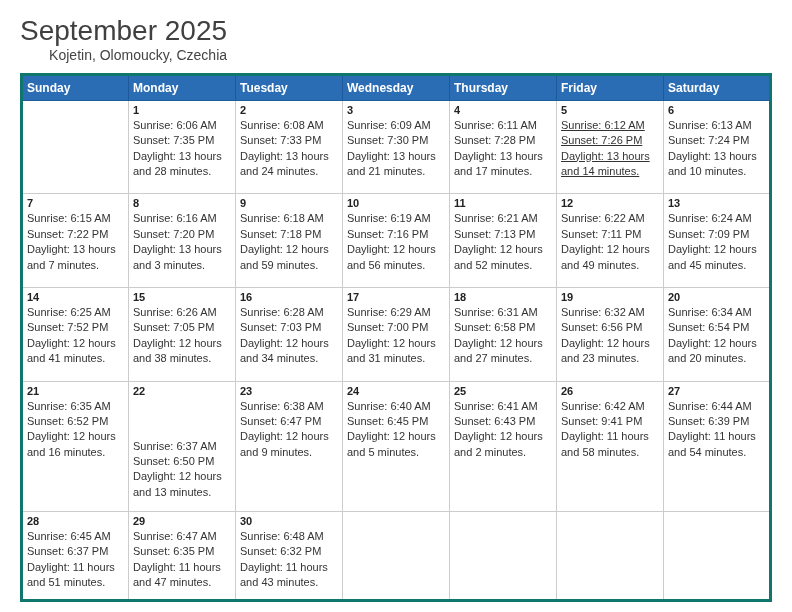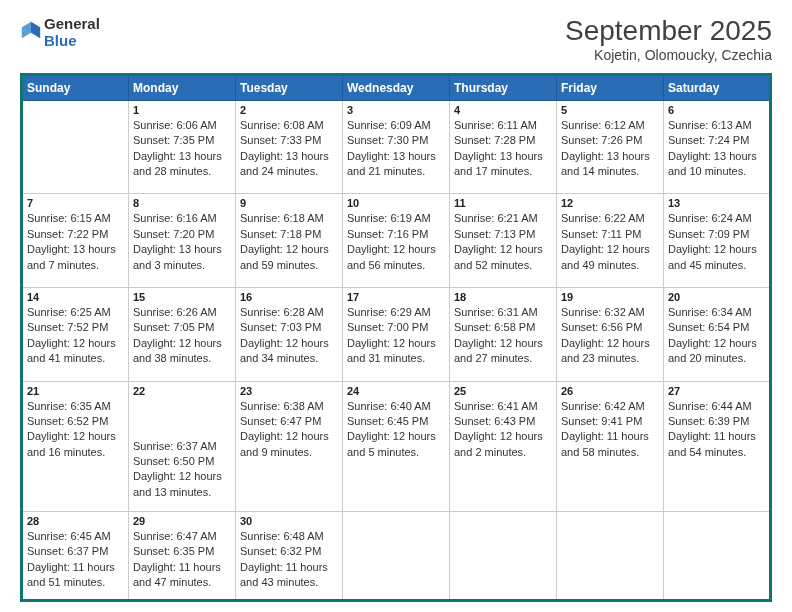--- a/index.html
+++ b/index.html
@@ -86,32 +86,20 @@
     }
     .last-row td {
       height: 76px;
     }
   </style>
 </head>
 <body>
 
 <div class="page">
   <div class="header">
-    <div class="logo">
-      <div>
-        <svg class="logo-icon" viewBox="0 0 24 24" xmlns="http://www.w3.org/2000/svg">
-          <polygon points="12,2 22,8 22,20 12,14" fill="#2a6db5"></polygon>
-          <polygon points="12,2 2,8 2,20 12,14" fill="#5a9fd4"></polygon>
-        </svg>
-      </div>
-      <div>
-        <div style="font-size:15px;font-weight:bold;color:#333;line-height:1.1;">General</div>
-        <div style="font-size:15px;font-weight:bold;color:#2a6db5;line-height:1.1;">Blue</div>
-      </div>
-    </div>
     <div class="title-block">
       <div class="month-title">September 2025</div>
       <div class="location">Kojetin, Olomoucky, Czechia</div>
     </div>
   </div>
 
   <table class="calendar">
     <thead>
       <tr>
 
@@ -150,21 +138,21 @@
           </td>
           <td>
             <span class="day-number">4</span>
             <div class="day-info" style="white-space: pre-line;">Sunrise: 6:11 AM
 Sunset: 7:28 PM
 Daylight: 13 hours
 and 17 minutes.</div>
           </td>
           <td>
             <span class="day-number">5</span>
-            <div class="day-info" style="white-space: pre-line;">Sunrise: 6:12 AM
+            <div class="day-info" style="white-space: pre-line; text-decoration: underline;">Sunrise: 6:12 AM
 Sunset: 7:26 PM
 Daylight: 13 hours
 and 14 minutes.</div>
           </td>
           <td>
             <span class="day-number">6</span>
             <div class="day-info" style="white-space: pre-line;">Sunrise: 6:13 AM
 Sunset: 7:24 PM
 Daylight: 13 hours
 and 10 minutes.</div>

